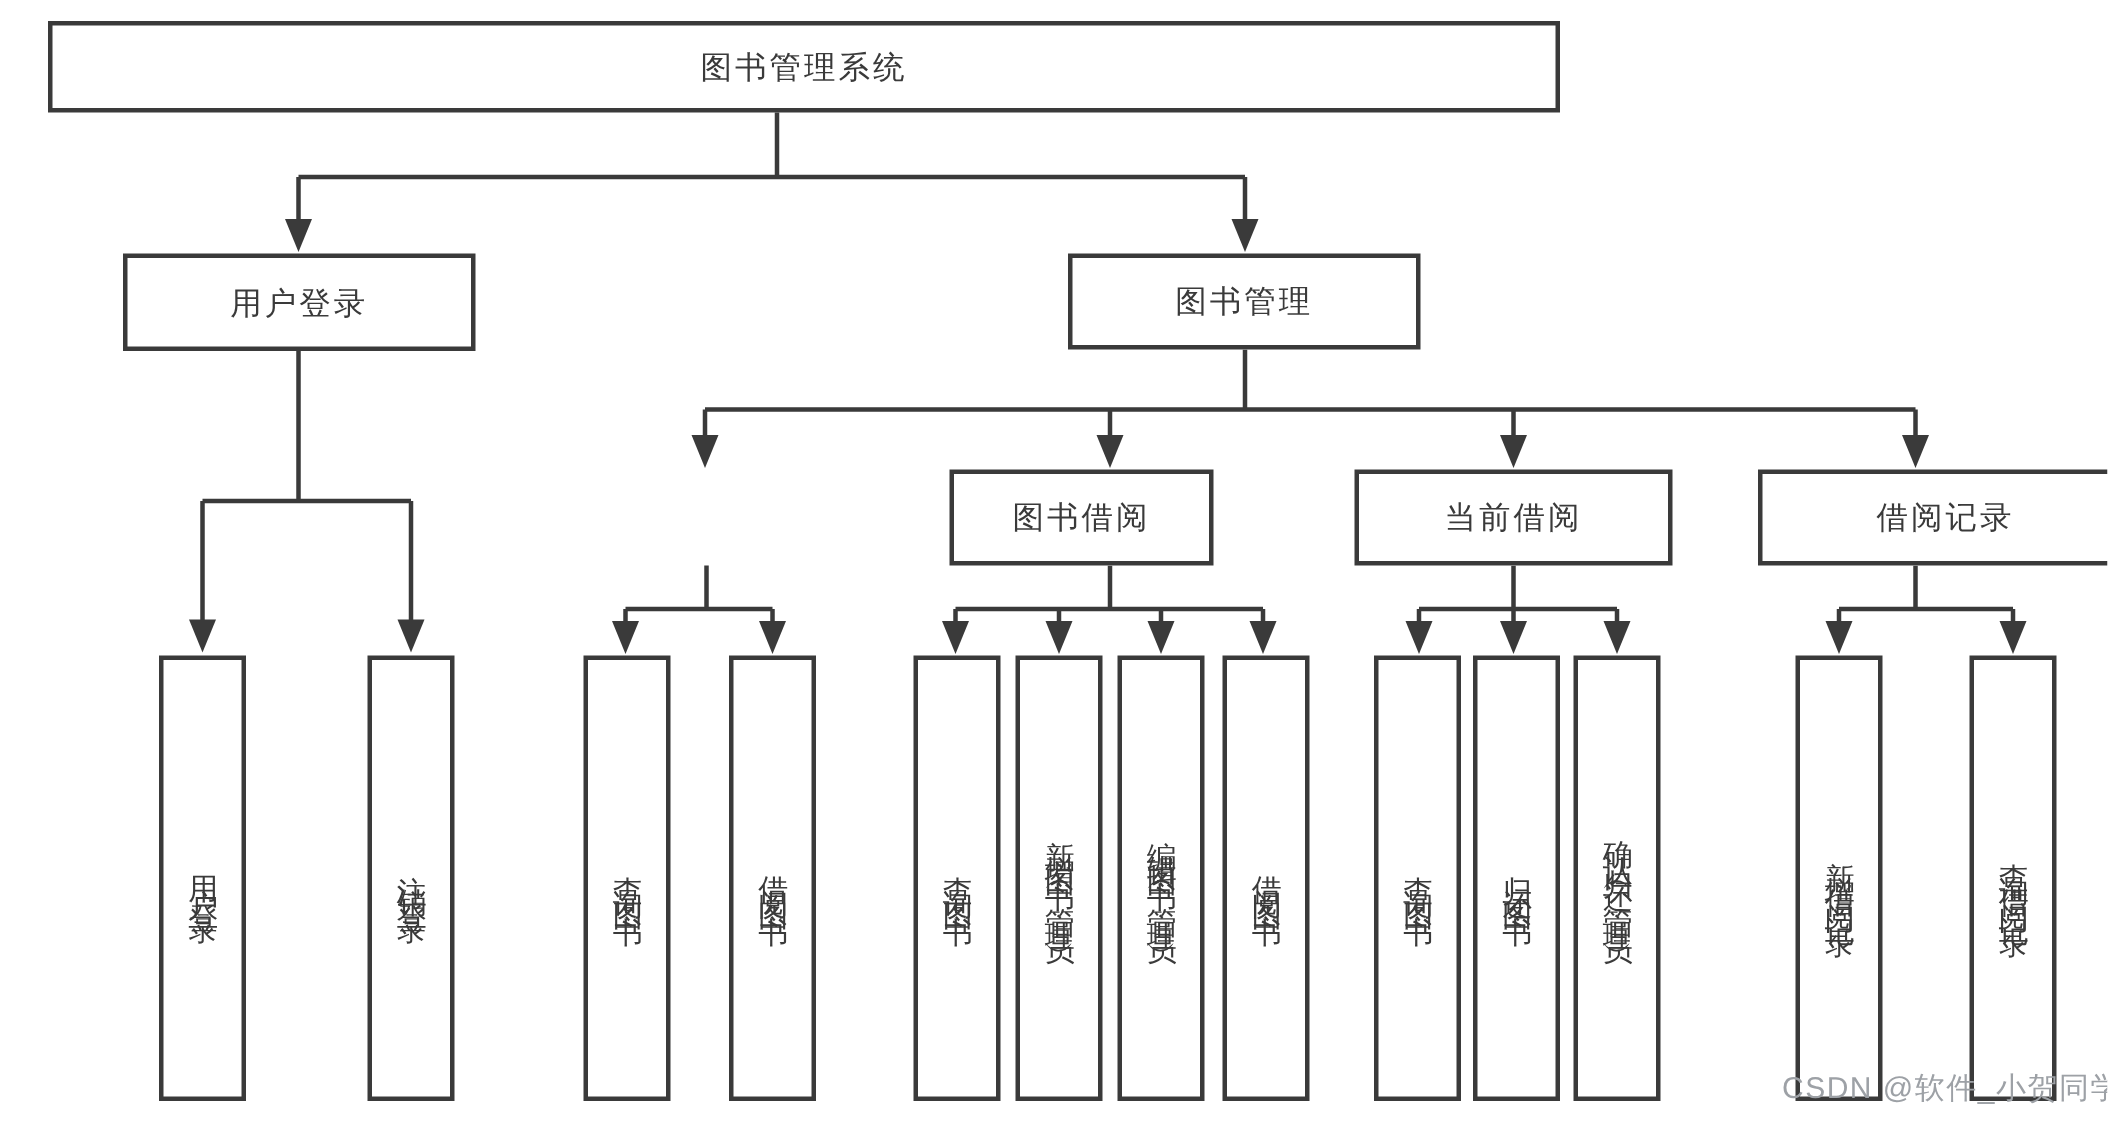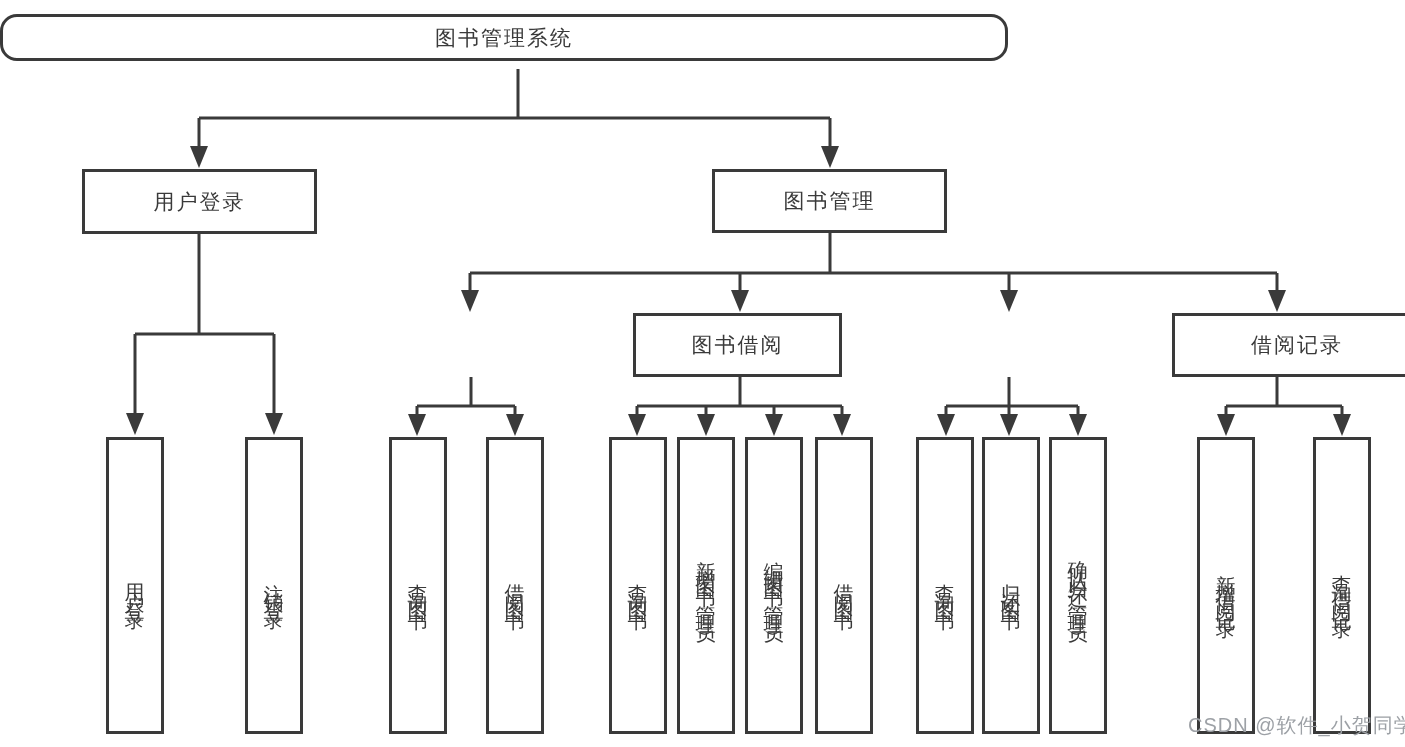--- a/index.html
+++ b/index.html
@@ -99,26 +99,27 @@
 
       <polygon points="937,414 955,414 946,436"></polygon>
       <polygon points="1000,414 1018,414 1009,436"></polygon>
       <polygon points="1069,414 1087,414 1078,436"></polygon>
 
       <polygon points="1217,414 1235,414 1226,436"></polygon>
       <polygon points="1333,414 1351,414 1342,436"></polygon>
     </g>
   </svg>
 
-  <div class="box" style="left:0; top:14px; width:1008px; height:47px;border-radius:17px;">图书管理系统</div>
+  <div class="box" style="left:32px; top:14px; width:1008px; height:61px;">图书管理系统</div>
 
   <div class="box" style="left:82px; top:169px; width:235px; height:65px;">用户登录</div>
   <div class="box" style="left:712px; top:169px; width:235px; height:64px;">图书管理</div>
 
-  <div class="box" style="left:633px; top:313px; width:209px; height:64px;">图书借阅</div>
+  <div class="box" style="left:633px; top:313px; width:176px; height:64px;">图书借阅</div>
+  <div class="box" style="left:903px; top:313px; width:212px; height:64px;">当前借阅</div>
   <div class="box" style="left:1172px; top:313px; width:250px; height:64px;">借阅记录</div>
 
   <div class="vbox" style="left:106px; top:437px; width:58px; height:297px;">用户登录</div>
   <div class="vbox" style="left:245px; top:437px; width:58px; height:297px;">注销登录</div>
 
   <div class="vbox" style="left:389px; top:437px; width:58px; height:297px;">查询图书</div>
   <div class="vbox" style="left:486px; top:437px; width:58px; height:297px;">借阅图书</div>
 
   <div class="vbox" style="left:609px; top:437px; width:58px; height:297px;">查询图书</div>
   <div class="vbox" style="left:677px; top:437px; width:58px; height:297px;">新增图书（管理员）</div>

